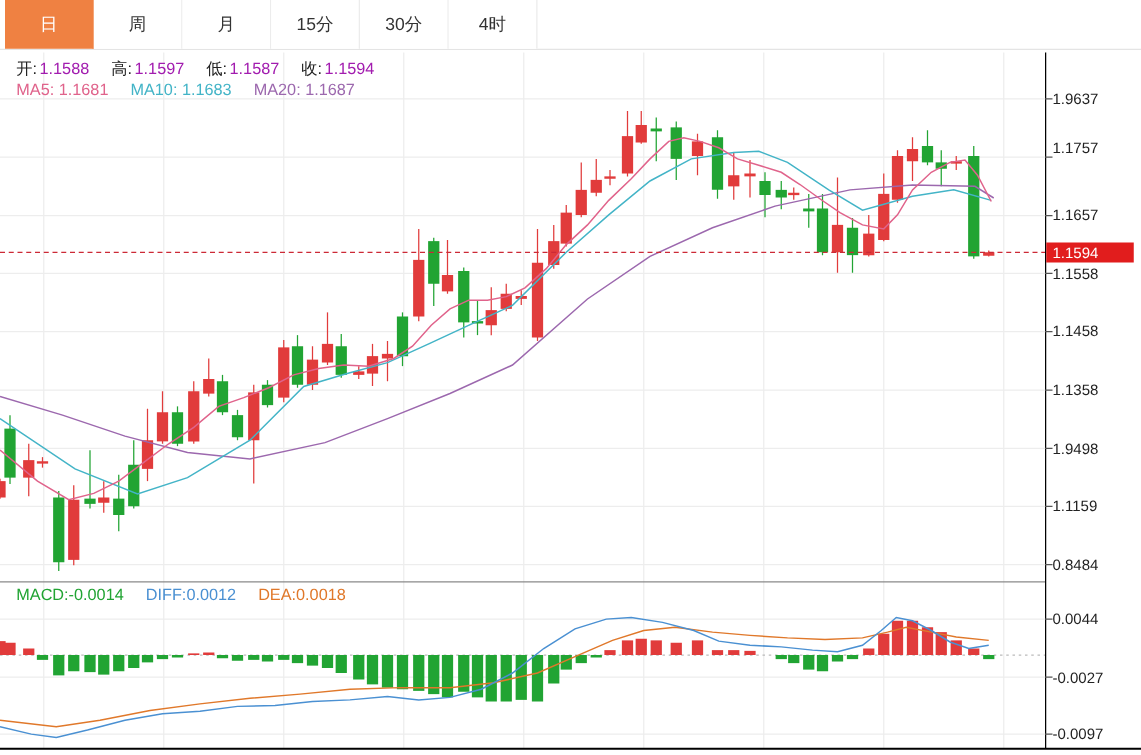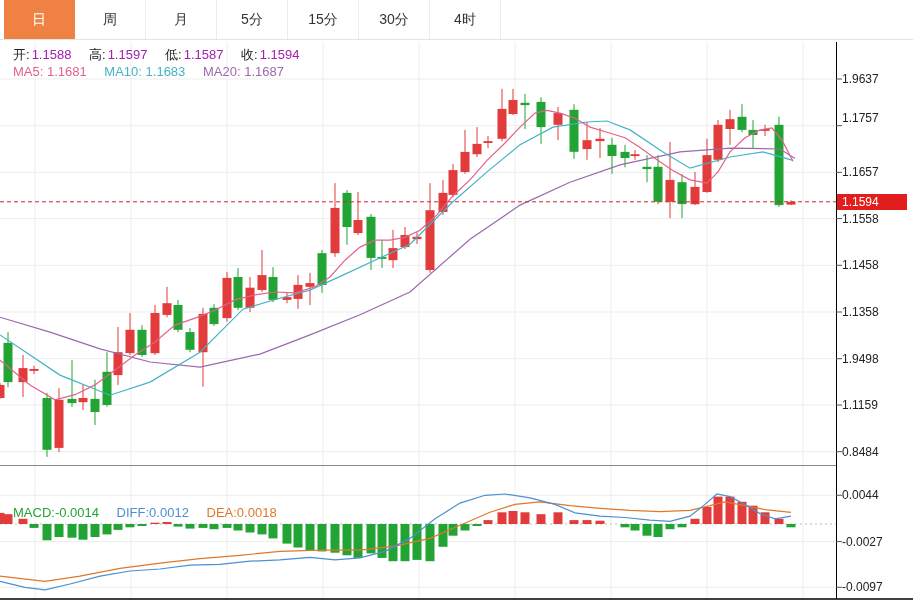--- a/index.html
+++ b/index.html
@@ -28,21 +28,20 @@
   .badge{position:absolute;left:837px;width:70px;height:16px;background:#e11d1d;color:#fff;
          font-size:12px;line-height:16px;padding-left:5px;box-sizing:border-box;z-index:6;}
 </style>
 </head>
 <body>
 
 <div class="tabbar" id="tabbar">
     <div class="tab active">日</div>
     <div class="tab">周</div>
     <div class="tab">月</div>
-    <div class="tab">5分</div>
     <div class="tab">15分</div>
     <div class="tab">30分</div>
     <div class="tab">4时</div>
   </div>
 
 <div class="chart" id="chartArea">
   <svg id="chartSvg" width="913" height="564" viewBox="0 0 913 564">
       <line x1="35" y1="2" x2="35" y2="559" stroke="#ededed" stroke-width="1"></line>
       <line x1="131" y1="2" x2="131" y2="559" stroke="#ededed" stroke-width="1"></line>
       <line x1="227" y1="2" x2="227" y2="559" stroke="#ededed" stroke-width="1"></line>
@@ -291,21 +290,21 @@
     <span class="lbl">低:</span><span class="v-red sp">1.1587</span>
     <span class="lbl">收:</span><span class="v-red">1.1594</span>
   </div>
 
   <div class="row" style="top:24px;left:13px;">
     <span class="c-ma5">MA5:</span> <span class="c-ma5 sp">1.1681</span>
     <span class="c-ma10">MA10:</span> <span class="c-ma10 sp">1.1683</span>
     <span class="c-ma20">MA20:</span> <span class="c-ma20">1.1687</span>
   </div>
 
-  <div class="row" style="top:428px;left:13px;margin-top:37px;">
+  <div class="row" style="top:428px;left:13px;">
     <span class="c-macd">MACD:</span><span class="c-macd sp">-0.0014</span>
     <span class="c-diff">DIFF:</span><span class="c-diff sp">0.0012</span>
     <span class="c-dea">DEA:</span><span class="c-dea">0.0018</span>
   </div>
 
   <div class="badge" id="priceBadge" style="top: 153.821px;">1.1594</div>
 <div class="ylab" style="top: 32px;">1.9637</div>
     <div class="ylab" style="top: 71px;">1.1757</div>
     <div class="ylab" style="top: 125.4px;">1.1657</div>
     <div class="ylab" style="top: 171.633px;">1.1558</div>

